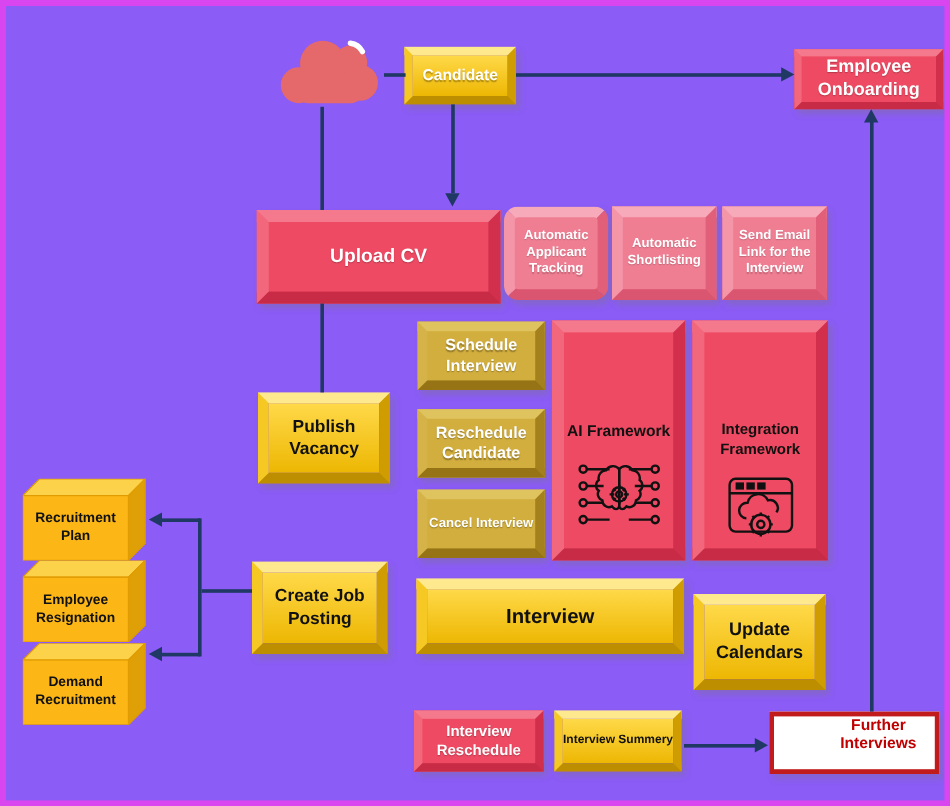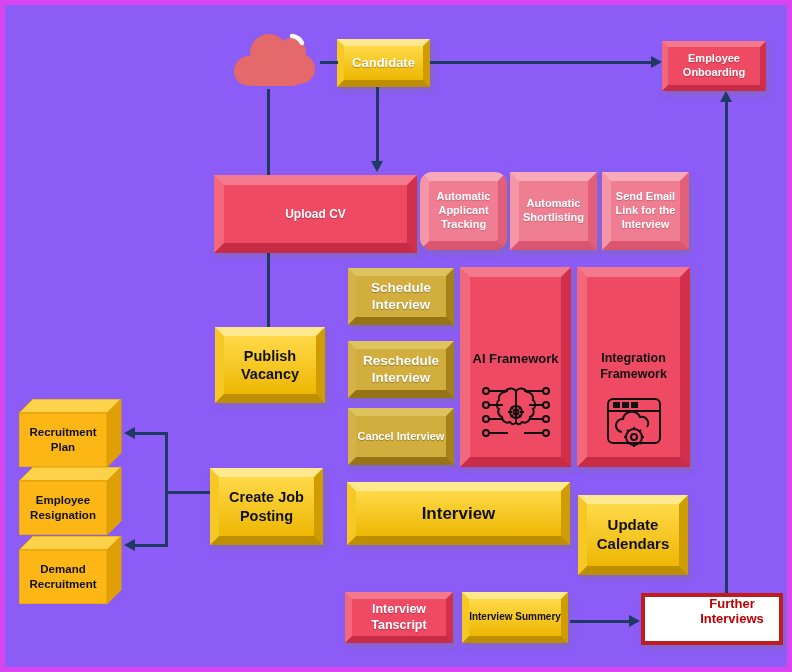--- a/index.html
+++ b/index.html
@@ -76,43 +76,43 @@
       <circle cx="72" cy="40" r="15"></circle>
       <rect x="18" y="34" width="57" height="23" rx="11"></rect>
     </g>
     <path d="M74 14 a13 13 0 0 0 -10 -7" stroke="#fff" stroke-width="4.5" fill="none" stroke-linecap="round"></path>
   </svg>
 
   <div class="box goldbright whitetext" style="left:332px;top:34px;width:93px;height:48px;border-width:7px;font-size:13px;">
     <span>Candidate</span>
   </div>
 
-  <div class="box crimson" style="left:657px;top:36px;width:104px;height:50px;border-width:6px;font-size:11px;">
+  <div class="box crimson" style="left:657px;top:36px;width:124px;height:50px;border-width:6px;font-size:15px;">
     <span>Employee Onboarding</span>
   </div>
 
-  <div class="box crimson" style="left:209px;top:170px;width:203px;height:78px;border-width:10px;font-size:12px;">
+  <div class="box crimson" style="left:209px;top:170px;width:203px;height:78px;border-width:10px;font-size:16px;">
     <span>Upload CV</span>
   </div>
 
   <div class="box pink" style="left:415px;top:167px;width:87px;height:78px;font-size:11px;border-radius:12px;">
     <span>Automatic Applicant Tracking</span>
   </div>
   <div class="box pink" style="left:505px;top:167px;width:87px;height:78px;font-size:11px;">
     <span>Automatic Shortlisting</span>
   </div>
   <div class="box pink" style="left:597px;top:167px;width:87px;height:78px;font-size:11px;">
     <span>Send Email Link for the Interview</span>
   </div>
 
   <div class="box golddark" style="left:343px;top:263px;width:106px;height:57px;font-size:13.5px;">
     <span>Schedule Interview</span>
   </div>
   <div class="box golddark" style="left:343px;top:336px;width:106px;height:57px;font-size:13.5px;">
-    <span>Reschedule Interview</span>
+    <span>Reschedule Candidate</span>
   </div>
   <div class="box golddark" style="left:343px;top:403px;width:106px;height:57px;font-size:11px;">
     <span>Cancel Interview</span>
   </div>
 
   <div class="box crimson framework" style="left:455px;top:262px;width:111px;height:200px;border-width:10px;font-size:13px;">
     <span class="fw-label">AI Framework</span>
     <svg class="fw-icon" width="72" height="62" viewBox="0 0 72 62">
       <g stroke="#111" stroke-width="2" fill="none">
         <path d="M9 10 H28 M9 24 H23 M9 38 H23 M9 52 H28"></path>
@@ -187,21 +187,21 @@
   </div>
 
   <div class="box goldbright" style="left:342px;top:477px;width:223px;height:63px;border-width:9px;font-size:17px;">
     <span>Interview</span>
   </div>
   <div class="box goldbright" style="left:573px;top:490px;width:110px;height:80px;border-width:9px;font-size:15px;justify-content:flex-end;">
     <span>Update Calendars</span>
   </div>
 
   <div class="box crimson" style="left:340px;top:587px;width:108px;height:51px;border-width:7px;font-size:12.5px;">
-    <span>Interview Tanscript</span>
+    <span>Interview Reschedule</span>
   </div>
   <div class="box goldbright" style="left:457px;top:587px;width:106px;height:51px;border-width:7px;font-size:10px;">
     <span>Interview Summery</span>
   </div>
 
   <div class="further" style="left:636px;top:588px;width:142px;height:52px;font-size:13px;">
     <span>Further Interviews</span>
   </div>
 
   <div class="hline" style="left:315px;top:56px;width:18px;"></div>

